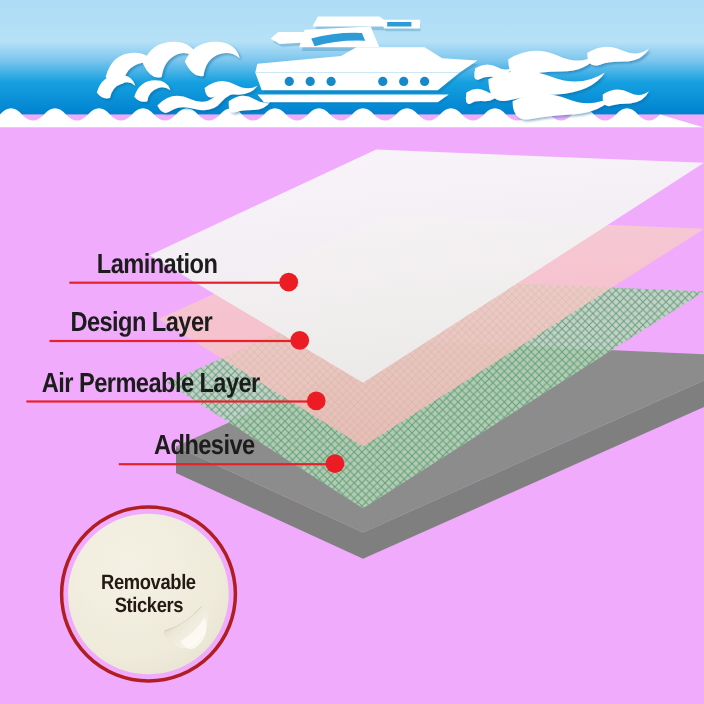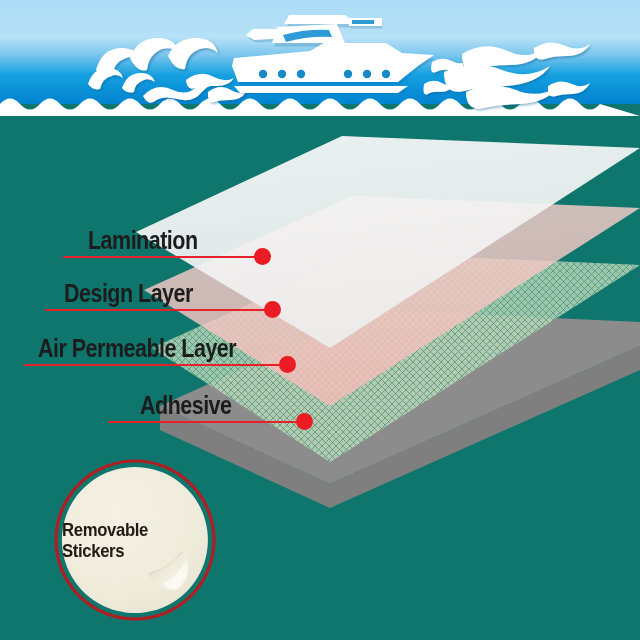--- a/index.html
+++ b/index.html
@@ -12,21 +12,21 @@
     height: 640px;
     font-family: "Liberation Sans", sans-serif;
     overflow: hidden;
     position: relative;
   }
 
   #stage {
     position: relative;
     width: 640px;
     height: 640px;
-    background: #0f766e;
+    background: #f0abfc;
     overflow: hidden;
   }
 
   
   .banner {
     position: absolute;
     left: 0;
     top: 0;
     width: 640px;
     height: 116px;
@@ -92,20 +92,21 @@
   }
   .sticker-svg { display: block; }
   .sticker-text {
     position: absolute;
     left: 0;
     top: 0;
     width: 166px;
     height: 166px;
     display: flex;
     flex-direction: column;
+    align-items: center;
     justify-content: center;
     pointer-events: none;
   }
   .sticker-line {
     font-family: "Liberation Sans", sans-serif;
     font-weight: bold;
     font-size: 19px;
     color: #231a13;
     letter-spacing: -0.4px;
     line-height: 1.12;

